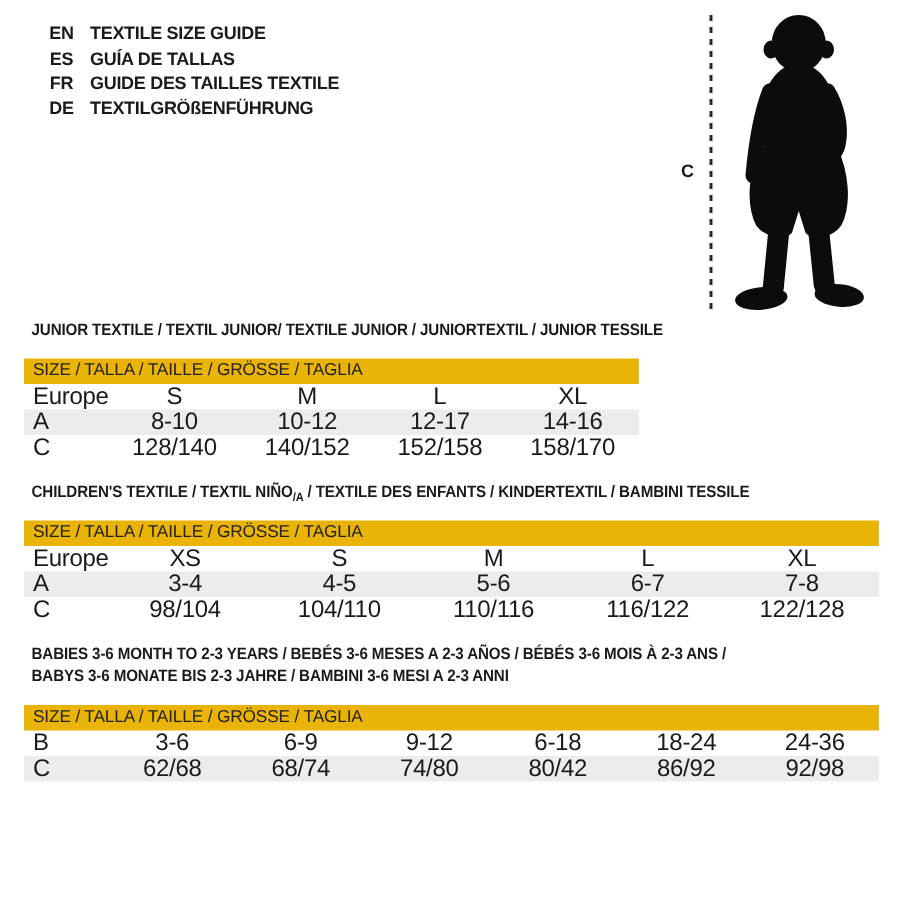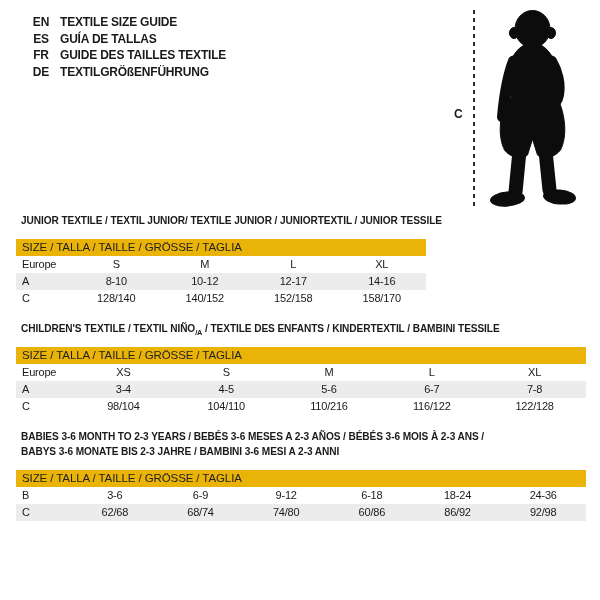--- a/index.html
+++ b/index.html
@@ -37,21 +37,21 @@
     transform: scaleX(0.92); transform-origin: left center;
   }
   .title-line { height: 15px; line-height: 15px; }
   .section-title sub { font-size: 8px; }
   .stable { width: 570px; }
   .section.s1 .stable { width: 410px; }
   .size-header {
     background: #eab308; height: 17px; line-height: 17px;
     padding-left: 6px; font-size: 11.5px; color: #222222; letter-spacing: -0.1px;
   }
-  .trow { display: flex; height: 17px; line-height: 17px; font-size: 11px; letter-spacing: -0.2px; }
+  .trow { display: flex; height: 17px; line-height: 17px; font-size: 16px; letter-spacing: -0.2px; }
   .trow.alt { background: #ececec; }
   .trow .lbl { width: 56px; padding-left: 6px; }
   .trow .val { flex: 1; text-align: center; }
 
   
   .legend { position: absolute; top: 537px; left: 21px; }
   .legend-line {
     height: 16.5px; line-height: 16.5px; font-size: 11.5px; font-weight: bold;
     letter-spacing: -0.1px; white-space: nowrap;
     transform: scaleX(0.92); transform-origin: left center;
@@ -158,21 +158,21 @@
             <div class="val">3-4</div>
             <div class="val">4-5</div>
             <div class="val">5-6</div>
             <div class="val">6-7</div>
             <div class="val">7-8</div>
           </div>
           <div class="trow">
             <div class="lbl">C</div>
             <div class="val">98/104</div>
             <div class="val">104/110</div>
-            <div class="val">110/216</div>
+            <div class="val">110/116</div>
             <div class="val">116/122</div>
             <div class="val">122/128</div>
           </div>
         </div>
       </section>
       <section class="section s3">
         <div class="section-title">
           <div class="title-line"><span>BABIES 3-6 MONTH TO 2-3 YEARS / BEBÉS 3-6 MESES A 2-3 AÑOS / BÉBÉS 3-6 MOIS À 2-3 ANS /</span></div>
           <div class="title-line"><span>BABYS 3-6 MONATE BIS 2-3 JAHRE / BAMBINI 3-6 MESI A 2-3 ANNI</span></div>
         </div>
@@ -185,21 +185,21 @@
             <div class="val">9-12</div>
             <div class="val">6-18</div>
             <div class="val">18-24</div>
             <div class="val">24-36</div>
           </div>
           <div class="trow alt">
             <div class="lbl">C</div>
             <div class="val">62/68</div>
             <div class="val">68/74</div>
             <div class="val">74/80</div>
-            <div class="val">60/86</div>
+            <div class="val">80/42</div>
             <div class="val">86/92</div>
             <div class="val">92/98</div>
           </div>
         </div>
       </section>
     </main>
 
 
 </div>
 

